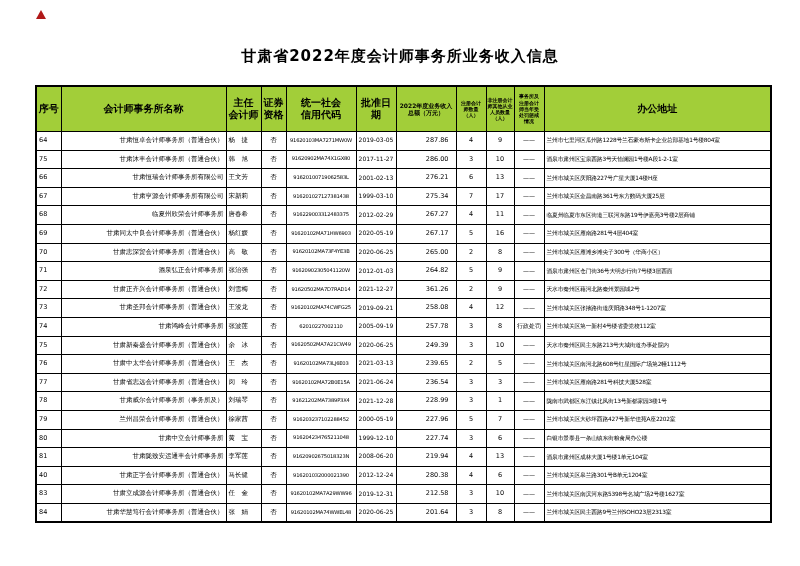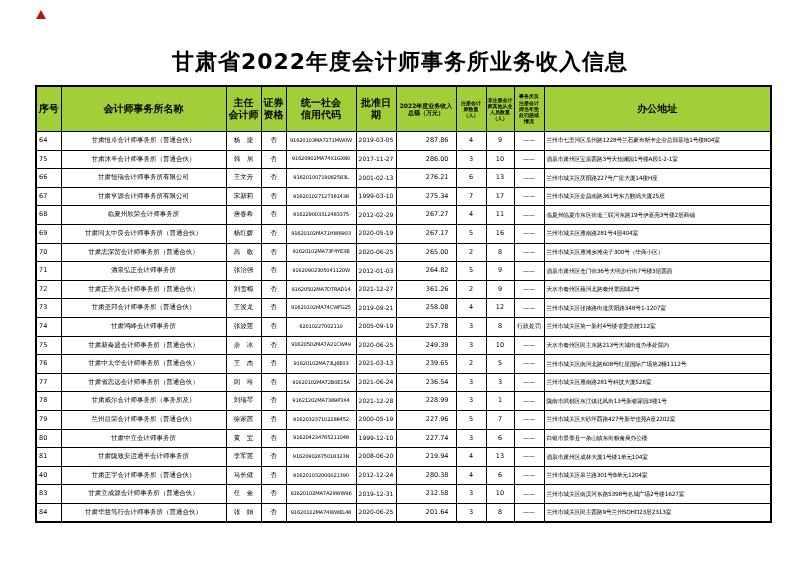--- a/index.html
+++ b/index.html
@@ -2,32 +2,32 @@
 <html><head>
 <meta charset="utf-8">
 <style>
   html,body{margin:0;padding:0;background:#e8e8e8;}
   .page{position:relative;width:800px;height:566px;background:#ffffff;overflow:hidden;
         font-family:"DejaVu Sans","Liberation Sans",sans-serif;color:#000;}
   .corner-mark{position:absolute;left:36px;top:10px;width:0;height:0;
         border-left:5px solid transparent;border-right:5px solid transparent;
         border-bottom:9px solid #b01818;}
   .title{position:absolute;top:47px;left:0;width:100%;text-align:center;
-        font-size:22px;font-weight:bold;margin:0;letter-spacing:1px;}
+        font-size:15px;font-weight:bold;margin:0;letter-spacing:1px;}
   table.main{position:absolute;left:35px;top:85px;width:735px;
         border-collapse:collapse;table-layout:fixed;border:2px solid #000;}
   th,td{border:1px solid #000;overflow:hidden;vertical-align:middle;}
   th{background:#a2ce39;font-size:10px;font-weight:bold;text-align:center;
      white-space:pre-line;line-height:1.25;padding:1px;height:42px;}
   th.col-cpa_count, th.col-non_cpa_staff_count, th.col-penalty{font-size:5px;}
   th.col-revenue_2022{font-size:6px;}
   td{font-size:6.5px;height:17.6px;line-height:1.15;padding:0 2px;white-space:nowrap;}
   td.col-seq{}
-  td.col-firm_name{text-align:center;}
-  td.col-chief_accountant{text-align:center;}
+  td.col-firm_name{text-align:right;}
+  td.col-chief_accountant{}
   td.col-securities_qualification{text-align:center;}
   td.col-credit_code{text-align:center;font-size:5.2px;letter-spacing:-0.2px;}
   td.col-approval_date{text-align:center;font-size:6px;}
   td.col-revenue_2022{text-align:right;padding-right:7px;padding-left:24px;}
   td.col-cpa_count, td.col-non_cpa_staff_count{text-align:center;}
   td.col-penalty{text-align:center;font-size:6px;}
   td.col-address{text-align:left;font-size:5.8px;letter-spacing:-0.2px;}
 </style>
 </head>
 <body>

